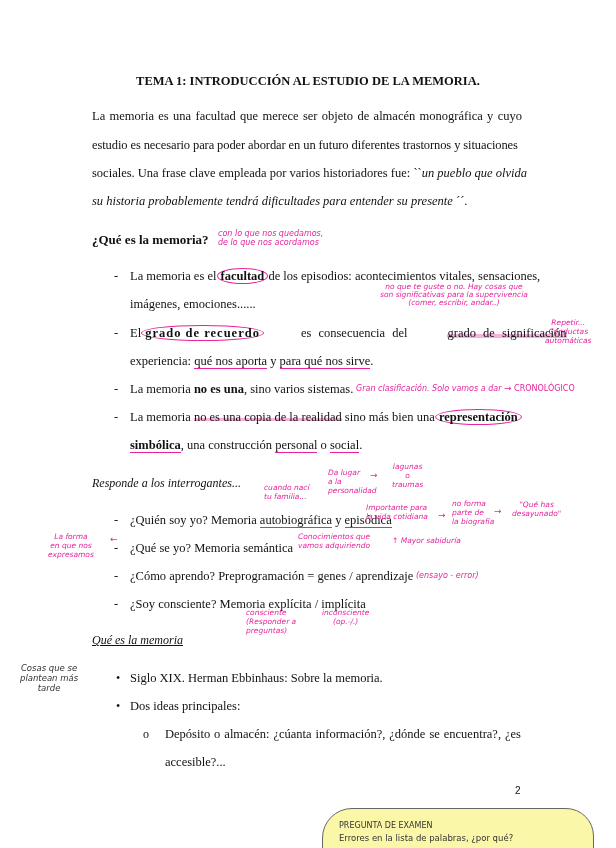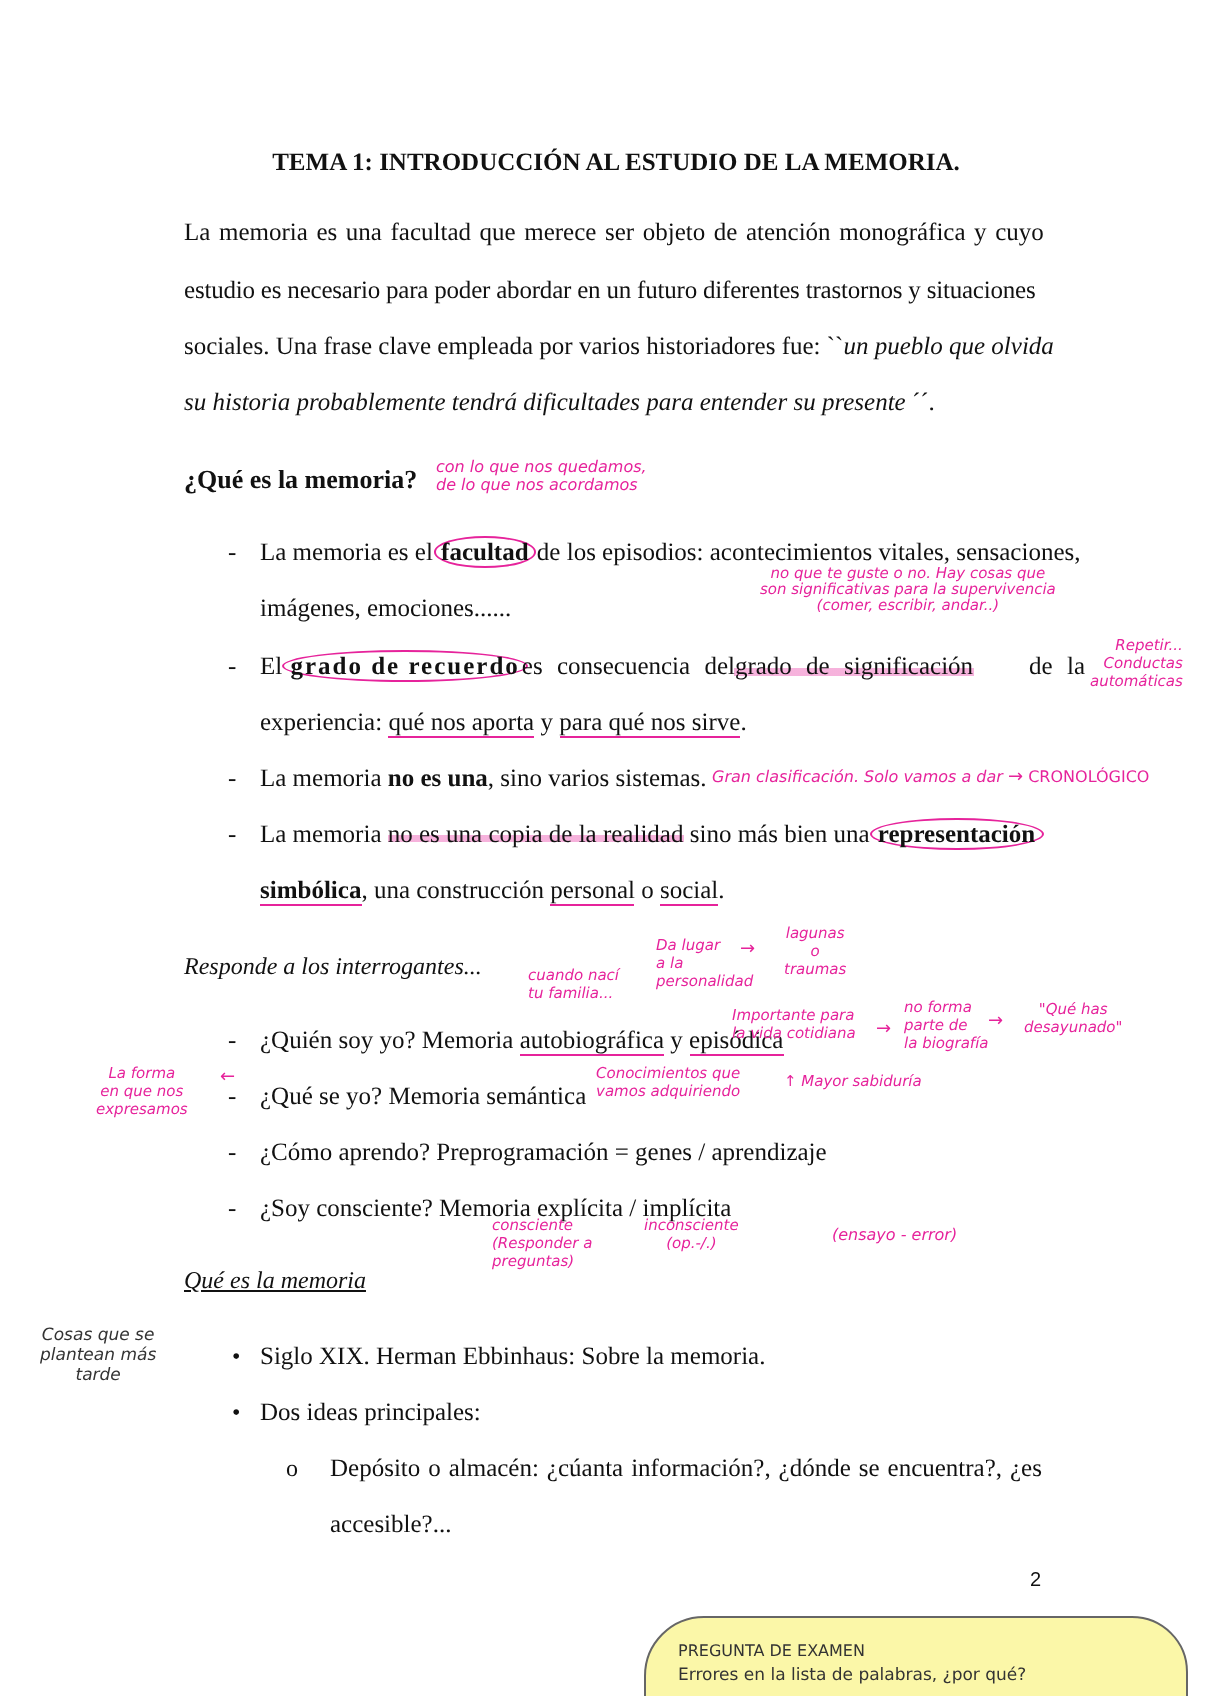--- a/index.html
+++ b/index.html
@@ -34,21 +34,21 @@
     <span>La</span>
     <span>memoria</span>
     <span>es</span>
     <span>una</span>
     <span>facultad</span>
     <span>que</span>
     <span>merece</span>
     <span>ser</span>
     <span>objeto</span>
     <span>de</span>
-    <span>atención</span>
+    <span>almacén</span>
     <span>monográfica</span>
     <span>y</span>
     <span>cuyo</span>
   </div>
 <div class="abs para" style="top:138px; letter-spacing:-0.1px;">estudio es necesario para poder abordar en un futuro diferentes trastornos y situaciones</div>
 <div class="abs para" style="top:166px;">
   <span>sociales. Una frase clave empleada por varios historiadores fue: ``</span><span class="it">un pueblo que olvida</span>
 </div>
 <div class="abs para" style="top:194px;">
   <span class="it">su historia probablemente tendrá dificultades para entender su presente</span><span> ´´.</span>
@@ -64,28 +64,28 @@
 <div class="abs item" style="top:269px;">
   <span>La memoria es el </span><span class="b ring">facultad</span><span> de los episodios: acontecimientos vitales, sensaciones,</span>
 </div>
 <div class="abs item" style="top:297px;">imágenes, emociones......</div>
 
 <div class="abs note" style="top:283px; left:380px; font-size:7.5px; line-height:8px; text-align:center;">
   <div>no que te guste o no. Hay cosas que</div>
   <div>son significativas para la supervivencia</div>
   <div>(comer, escribir, andar..)</div>
 </div>
-<div class="abs note" style="top:318px; left:545px; text-align:right; font-size:7.5px;">
+<div class="abs note" style="top:318px; left:545px; text-align:center; font-size:7.5px;">
   <div>Repetir...</div>
   <div>Conductas</div>
   <div>automáticas</div>
 </div>
 
 <div class="abs dash" style="top:326px;">-</div>
-<div class="abs item" style="top:326px; width:392px; display:flex; justify-content:space-between;">
+<div class="abs item" style="top:326px; width:392px; display:flex; justify-content:space-between;gap:40px;">
   <span><span>El </span><span class="b ring" style="letter-spacing:1px;">grado de recuerdo</span></span>
   <span style="word-spacing:4px;"> es consecuencia del </span>
   <span class="pink-hl" style="word-spacing:4px;">grado de significación</span>
   <span style="word-spacing:4px;margin-left:28px;"> de la</span>
 </div>
 <div class="abs item" style="top:354px;">
   <span>experiencia: </span><span class="pink-u">qué nos aporta</span><span> y </span><span class="pink-u">para qué nos sirve</span><span>.</span>
 </div>
 
 <div class="abs dash" style="top:382px;">-</div>
@@ -153,21 +153,21 @@
 <div class="abs dash" style="top:541px;">-</div>
 <div class="abs item" style="top:541px;">¿Qué se yo? Memoria semántica</div>
 <div class="abs note" style="top:532px; left:298px; font-size:7.5px; text-align:center;">
   <div>Conocimientos que</div>
   <div>vamos adquiriendo</div>
 </div>
 <div class="abs note" style="top:536px; left:392px; font-size:7.5px;">↑ Mayor sabiduría</div>
 
 <div class="abs dash" style="top:569px;">-</div>
 <div class="abs item" style="top:569px;">¿Cómo aprendo? Preprogramación = genes / aprendizaje</div>
-<div class="abs note" style="top:571px; left:416px;margin-top:42px;">(ensayo - error)</div>
+<div class="abs note" style="top:571px; left:416px;">(ensayo - error)</div>
 
 <div class="abs dash" style="top:597px;">-</div>
 <div class="abs item" style="top:597px;">¿Soy consciente? Memoria explícita / implícita</div>
 <div class="abs note" style="top:608px; left:246px; font-size:7.5px; text-align:left;">
   <div>consciente</div>
   <div>(Responder a</div>
   <div>preguntas)</div>
 </div>
 <div class="abs note" style="top:608px; left:322px; font-size:7.5px; text-align:center;">
   <div>inconsciente</div>

